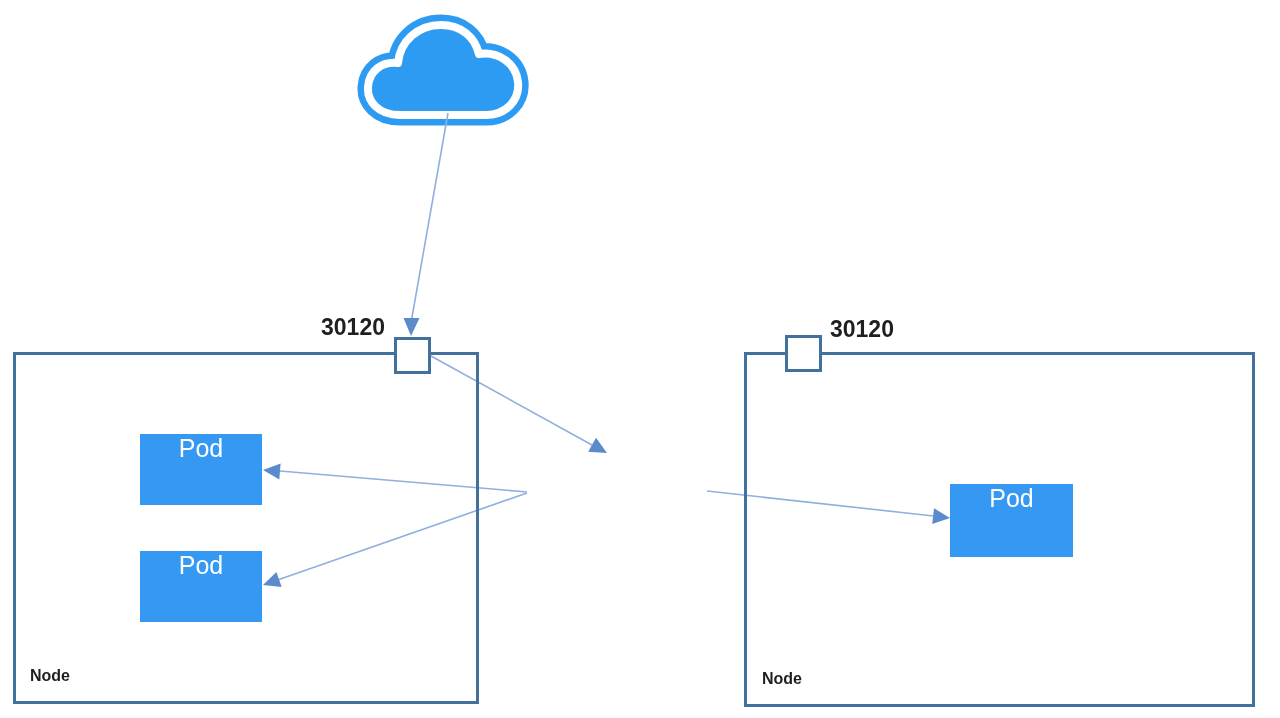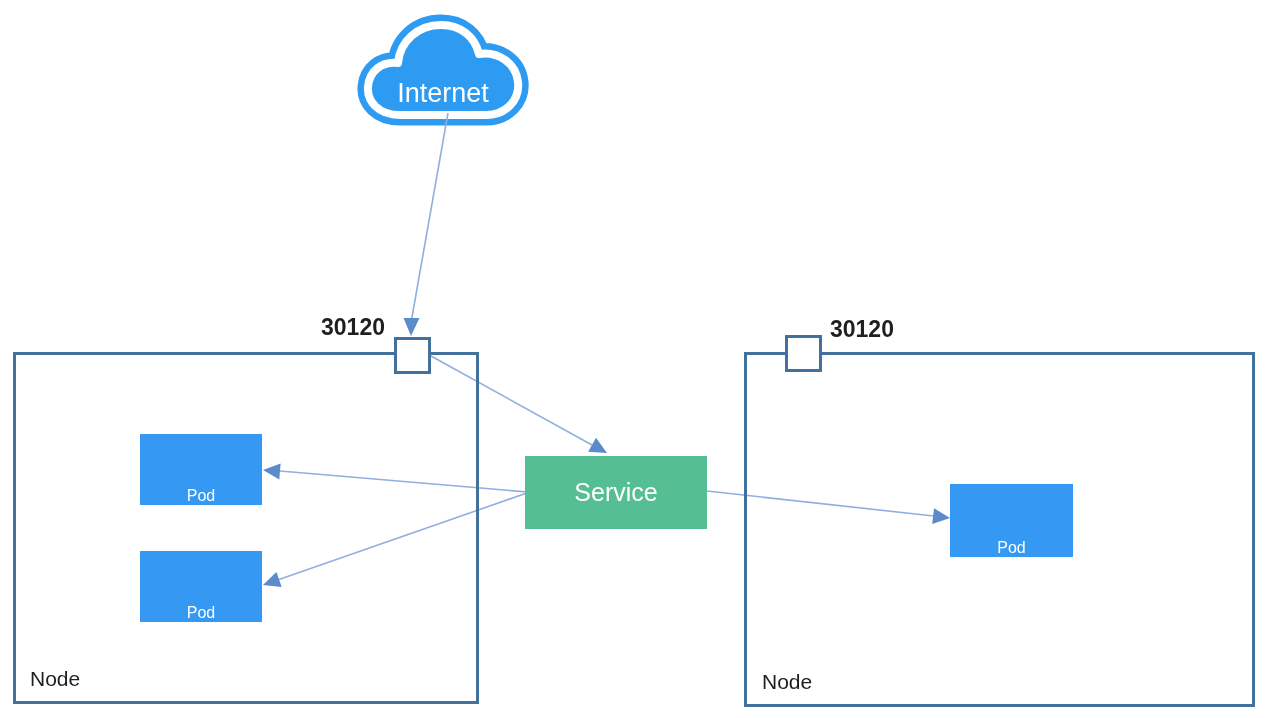--- a/index.html
+++ b/index.html
@@ -16,37 +16,37 @@
   #connectors-over{left:0;top:0;z-index:5;pointer-events:none;}
   .arrow-line{stroke:var(--arrow-line,#8FAFDF);stroke-width:1.6;fill:none;}
   .arrow-head{fill:var(--arrow-head,#5C8BCB);stroke:none;}
 
   
   .node-box{
     border:3px solid var(--node-border,#41719C);
     background:transparent;z-index:2;box-sizing:border-box;
   }
   .node-label{
-    font-size:21px;color:var(--label-text,#1F1F1F);z-index:3;line-height:1;
+    font-size:16px;color:var(--label-text,#1F1F1F);z-index:3;line-height:1;font-weight:bold;
   }
 
   
   .port-square{
     background:#ffffff;border:3px solid var(--node-border,#41719C);
     z-index:3;box-sizing:border-box;width:37px;height:37px;
   }
   .port-label{
     font-size:23px;color:var(--label-text,#1F1F1F);z-index:3;line-height:1;font-weight:bold;
   }
 
   
   .pod{
     background:var(--pod-blue,#3598F2);color:var(--box-text,#FFFFFF);
-    display:flex;align-items:flex-end;justify-content:center;
-    font-size:16px;z-index:3;
+    display:flex;align-items:flex-start;justify-content:center;
+    font-size:25px;z-index:3;
   }
   .service-box{
     background:var(--service-green,#55BE93);color:var(--box-text,#FFFFFF);
     display:flex;align-items:center;justify-content:center;
     font-size:25px;z-index:3;
   }
 
   
   #cloud-svg{left:358px;top:8px;z-index:3;}
   .cloud-outer{stroke:var(--cloud-blue,#2E9BF3);stroke-width:21;fill:none;stroke-linejoin:round;}
@@ -77,44 +77,40 @@
     <g>
       <line class="arrow-line" x1="707" y1="491" x2="933.5" y2="516"></line>
       <polygon class="arrow-head" points="950,518 932.2,524.1 934,508.2"></polygon>
     </g>
   </svg>
 
   <svg id="cloud-svg" class="abs" width="170" height="125" viewBox="0 0 170 125">
     <path class="cloud-outer" d="M 42 107 C 20 107, 9 93, 10 79 C 11 63, 24 53, 40 55 C 42 33, 60 17, 83 17 C 103 17, 117 29, 121 46 C 140 43, 158 55, 160 74 C 162 93, 147 107, 128 107 Z"></path>
     <path class="cloud-inner" d="M 42 107 C 20 107, 9 93, 10 79 C 11 63, 24 53, 40 55 C 42 33, 60 17, 83 17 C 103 17, 117 29, 121 46 C 140 43, 158 55, 160 74 C 162 93, 147 107, 128 107 Z"></path>
   </svg>
-  <div class="abs cloud-label">Internet</div>
 
   <div class="abs node-box" style="left:13px;top:352px;width:466px;height:352px;"></div>
   <div class="abs node-label" style="left:30px;top:668px;">Node</div>
   <div class="abs port-square" style="left:394px;top:337px;"></div>
   <div class="abs port-label" style="left:305px;top:316px;width:80px;text-align:right;">30120</div>
   <div class="abs pod" style="left:140px;top:434px;width:122px;height:71px;">
     <span>Pod</span>
   </div>
   <div class="abs pod" style="left:140px;top:551px;width:122px;height:71px;">
     <span>Pod</span>
   </div>
 
   <div class="abs node-box" style="left:744px;top:352px;width:511px;height:355px;"></div>
   <div class="abs node-label" style="left:762px;top:671px;">Node</div>
   <div class="abs port-square" style="left:785px;top:335px;"></div>
   <div class="abs port-label" style="left:830px;top:318px;">30120</div>
   <div class="abs pod" style="left:950px;top:484px;width:123px;height:73px;">
     <span>Pod</span>
   </div>
 
-  <div class="abs service-box" style="left:525px;top:456px;width:182px;height:73px;">
-    <span>Service</span>
-  </div>
 
   <svg id="connectors-over" class="abs" width="1280" height="718">
     <g>
       <line class="arrow-line" x1="448" y1="113" x2="411.5" y2="320"></line>
       <polygon class="arrow-head" points="403.5,318 419.5,318 411,336"></polygon>
     </g>
   </svg>
 
 </div>
 

